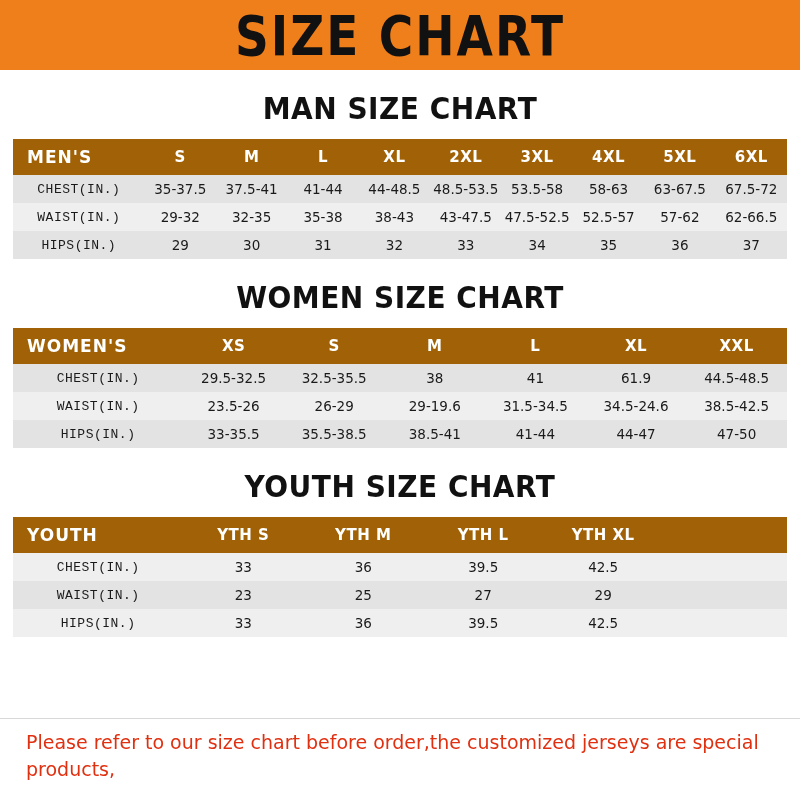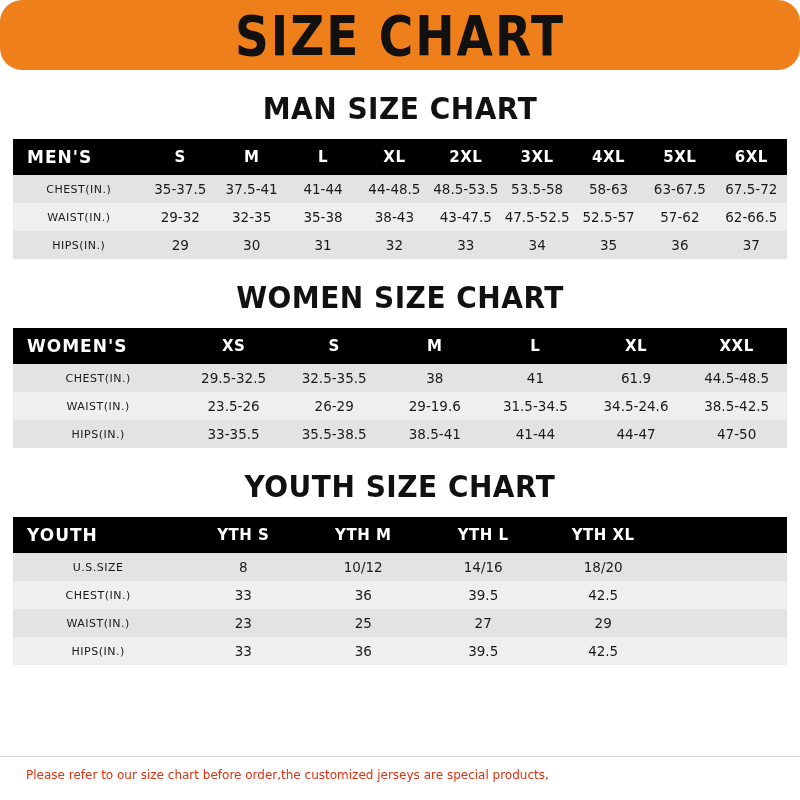--- a/index.html
+++ b/index.html
@@ -18,21 +18,20 @@
     background: #ffffff;
     overflow: hidden;
   }
   
   .banner {
     height: 70px;
     background: #ef7f1a;
     display: flex;
     align-items: center;
     justify-content: center;
-    border-radius: 22px;
   }
   .banner-title {
     font-family: "DejaVu Sans", sans-serif;
     font-weight: bold;
     font-size: 47px;
     letter-spacing: 2px;
     color: #111111;
     line-height: 1;
     transform: scaleY(1.18);
   }
@@ -58,52 +57,53 @@
   table.size-table td {
     text-align: center;
     font-size: 13.5px;
     color: #1a1a1a;
     padding: 0;
     height: 28px;
     vertical-align: middle;
     font-family: "DejaVu Sans", sans-serif;
   }
   table.size-table thead th {
-    background: #000000;
+    background: #a16207;
     color: #ffffff;
     font-weight: bold;
     font-size: 15px;
     height: 36px;
     letter-spacing: 0.5px;
   }
   table.size-table thead th.first-col {
     text-align: left;
     padding-left: 14px;
     font-size: 17px;
     letter-spacing: 1px;
   }
   table.size-table tbody tr.row-a td { background: #e3e3e3; }
   table.size-table tbody tr.row-b td { background: #efefef; }
   table.size-table tbody td.first-col {
     text-align: center;
     letter-spacing: 0.5px;
-    font-size: 11px;
+    font-size: 13px;
+    font-family: Liberation Mono, monospace;
   }
   
   .footer-note {
     position: absolute;
     left: 0;
     right: 0;
     bottom: 0;
     padding: 10px 26px 16px 26px;
     border-top: 1px solid #d8d8d8;
   }
   .footer-line {
     color: #e03010;
-    font-size: 12px;
+    font-size: 19px;
     line-height: 1.45;
     font-family: "DejaVu Sans", sans-serif;
   }
 </style>
 </head>
 <body>
 
 <div class="page">
 
   <div class="banner">
@@ -221,28 +221,20 @@
         <tr>
           <th class="first-col" style="width:22%">YOUTH</th>
           <th>YTH S</th>
           <th>YTH M</th>
           <th>YTH L</th>
           <th>YTH XL</th>
           <th style="width:16%"></th>
         </tr>
       </thead>
       <tbody>
-        <tr class="row-a">
-          <td class="first-col">U.S.SIZE</td>
-          <td>8</td>
-          <td>10/12</td>
-          <td>14/16</td>
-          <td>18/20</td>
-          <td></td>
-        </tr>
         <tr class="row-b">
           <td class="first-col">CHEST(IN.)</td>
           <td>33</td>
           <td>36</td>
           <td>39.5</td>
           <td>42.5</td>
           <td></td>
         </tr>
         <tr class="row-a">
           <td class="first-col">WAIST(IN.)</td>

